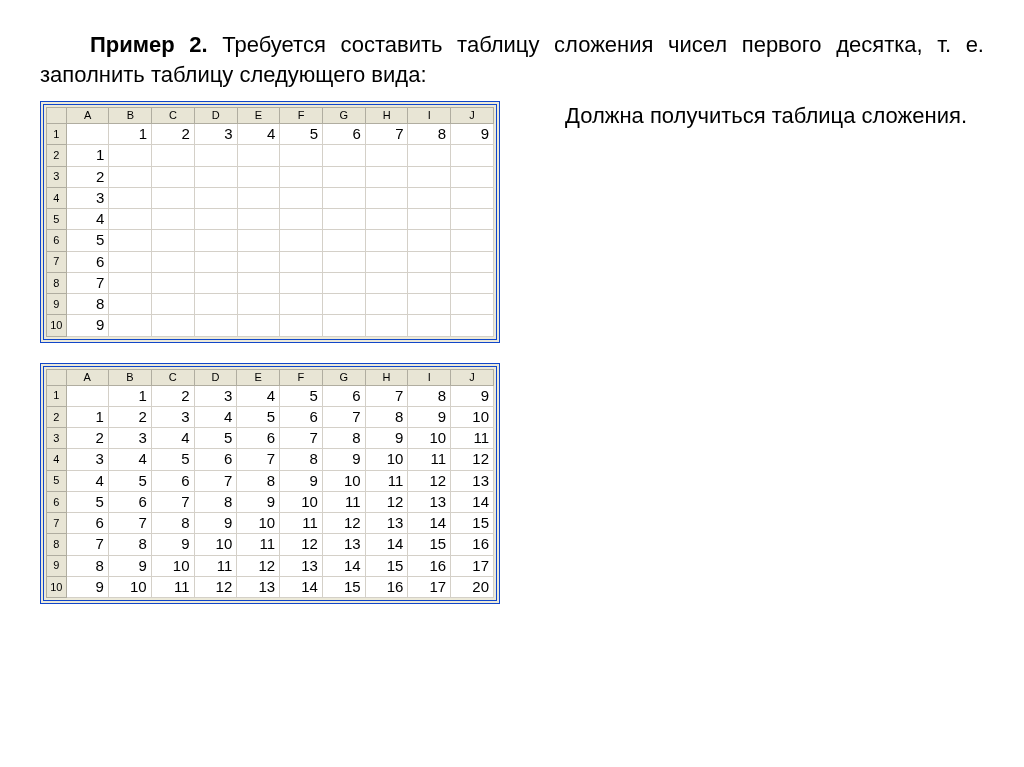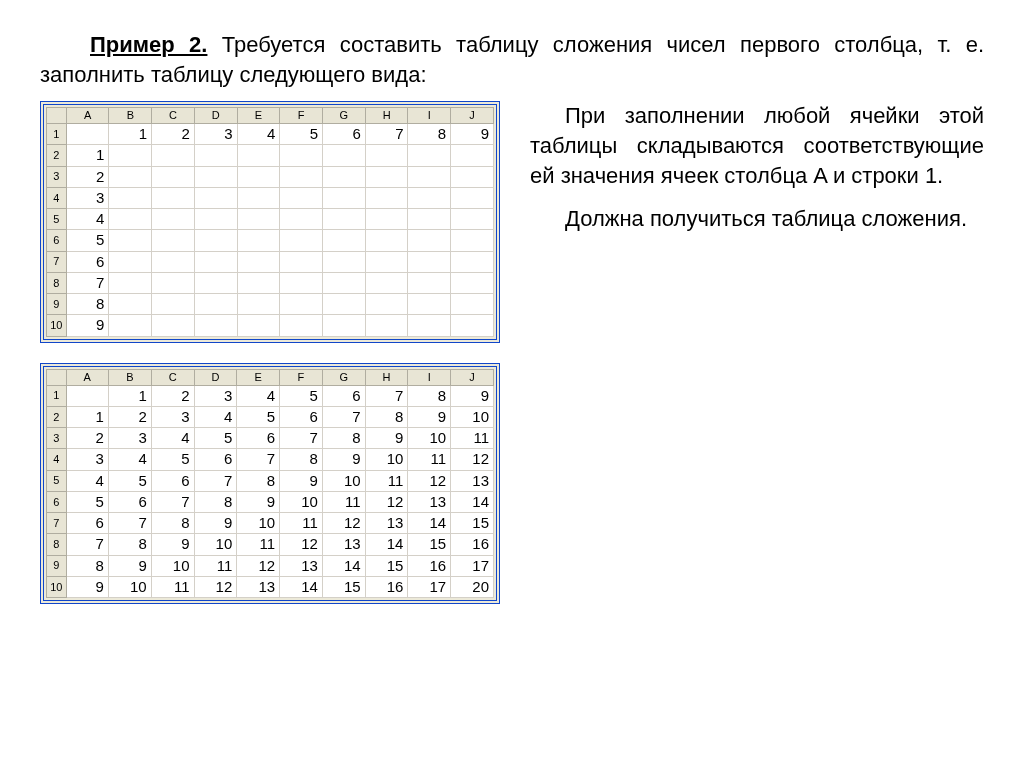--- a/index.html
+++ b/index.html
@@ -10,21 +10,20 @@
       padding: 30px 40px 20px 40px;
       width: 1024px;
       line-height: 1.35;
     }
     .intro {
       margin-bottom: 12px;
       text-align: justify;
     }
     .example-num {
       font-weight: bold;
-      text-decoration: underline;
     }
     .intro-first {
       text-indent: 50px;
     }
     .columns {
       display: flex;
       gap: 30px;
     }
     .left-col {
       width: 460px;
@@ -81,21 +80,21 @@
       font-size:15px;
     }
     .spreadsheet td.empty {
       color: transparent;
     }
   </style>
 </head>
 <body>
 
 <p class="intro intro-first">
-  <span class="example-num">Пример 2.</span><span> Требуется составить таблицу сложения чисел первого столбца, т. е. заполнить таблицу следующего вида:</span>
+  <span class="example-num">Пример 2.</span><span> Требуется составить таблицу сложения чисел первого десятка, т. е. заполнить таблицу следующего вида:</span>
 </p>
 
 <div class="columns">
   <div class="left-col">
 
     <div class="table-frame">
       <table class="spreadsheet" id="tbl1">
           <thead>
             <tr>
               <th class="rowh"></th>
@@ -393,16 +392,15 @@
               <td class="">16</td>
               <td class="">17</td>
               <td class="">20</td>
             </tr>
           </tbody>
         </table>
     </div>
 
   </div>
   <div class="right-col">
-    <p class="p-first">При заполнении любой ячейки этой таблицы складываются соответствующие ей значения ячеек столбца A и строки 1.</p>
     <p class="p-first">Должна получиться таблица сложения.</p>
   </div>
 </div>
 
 </body></html>

